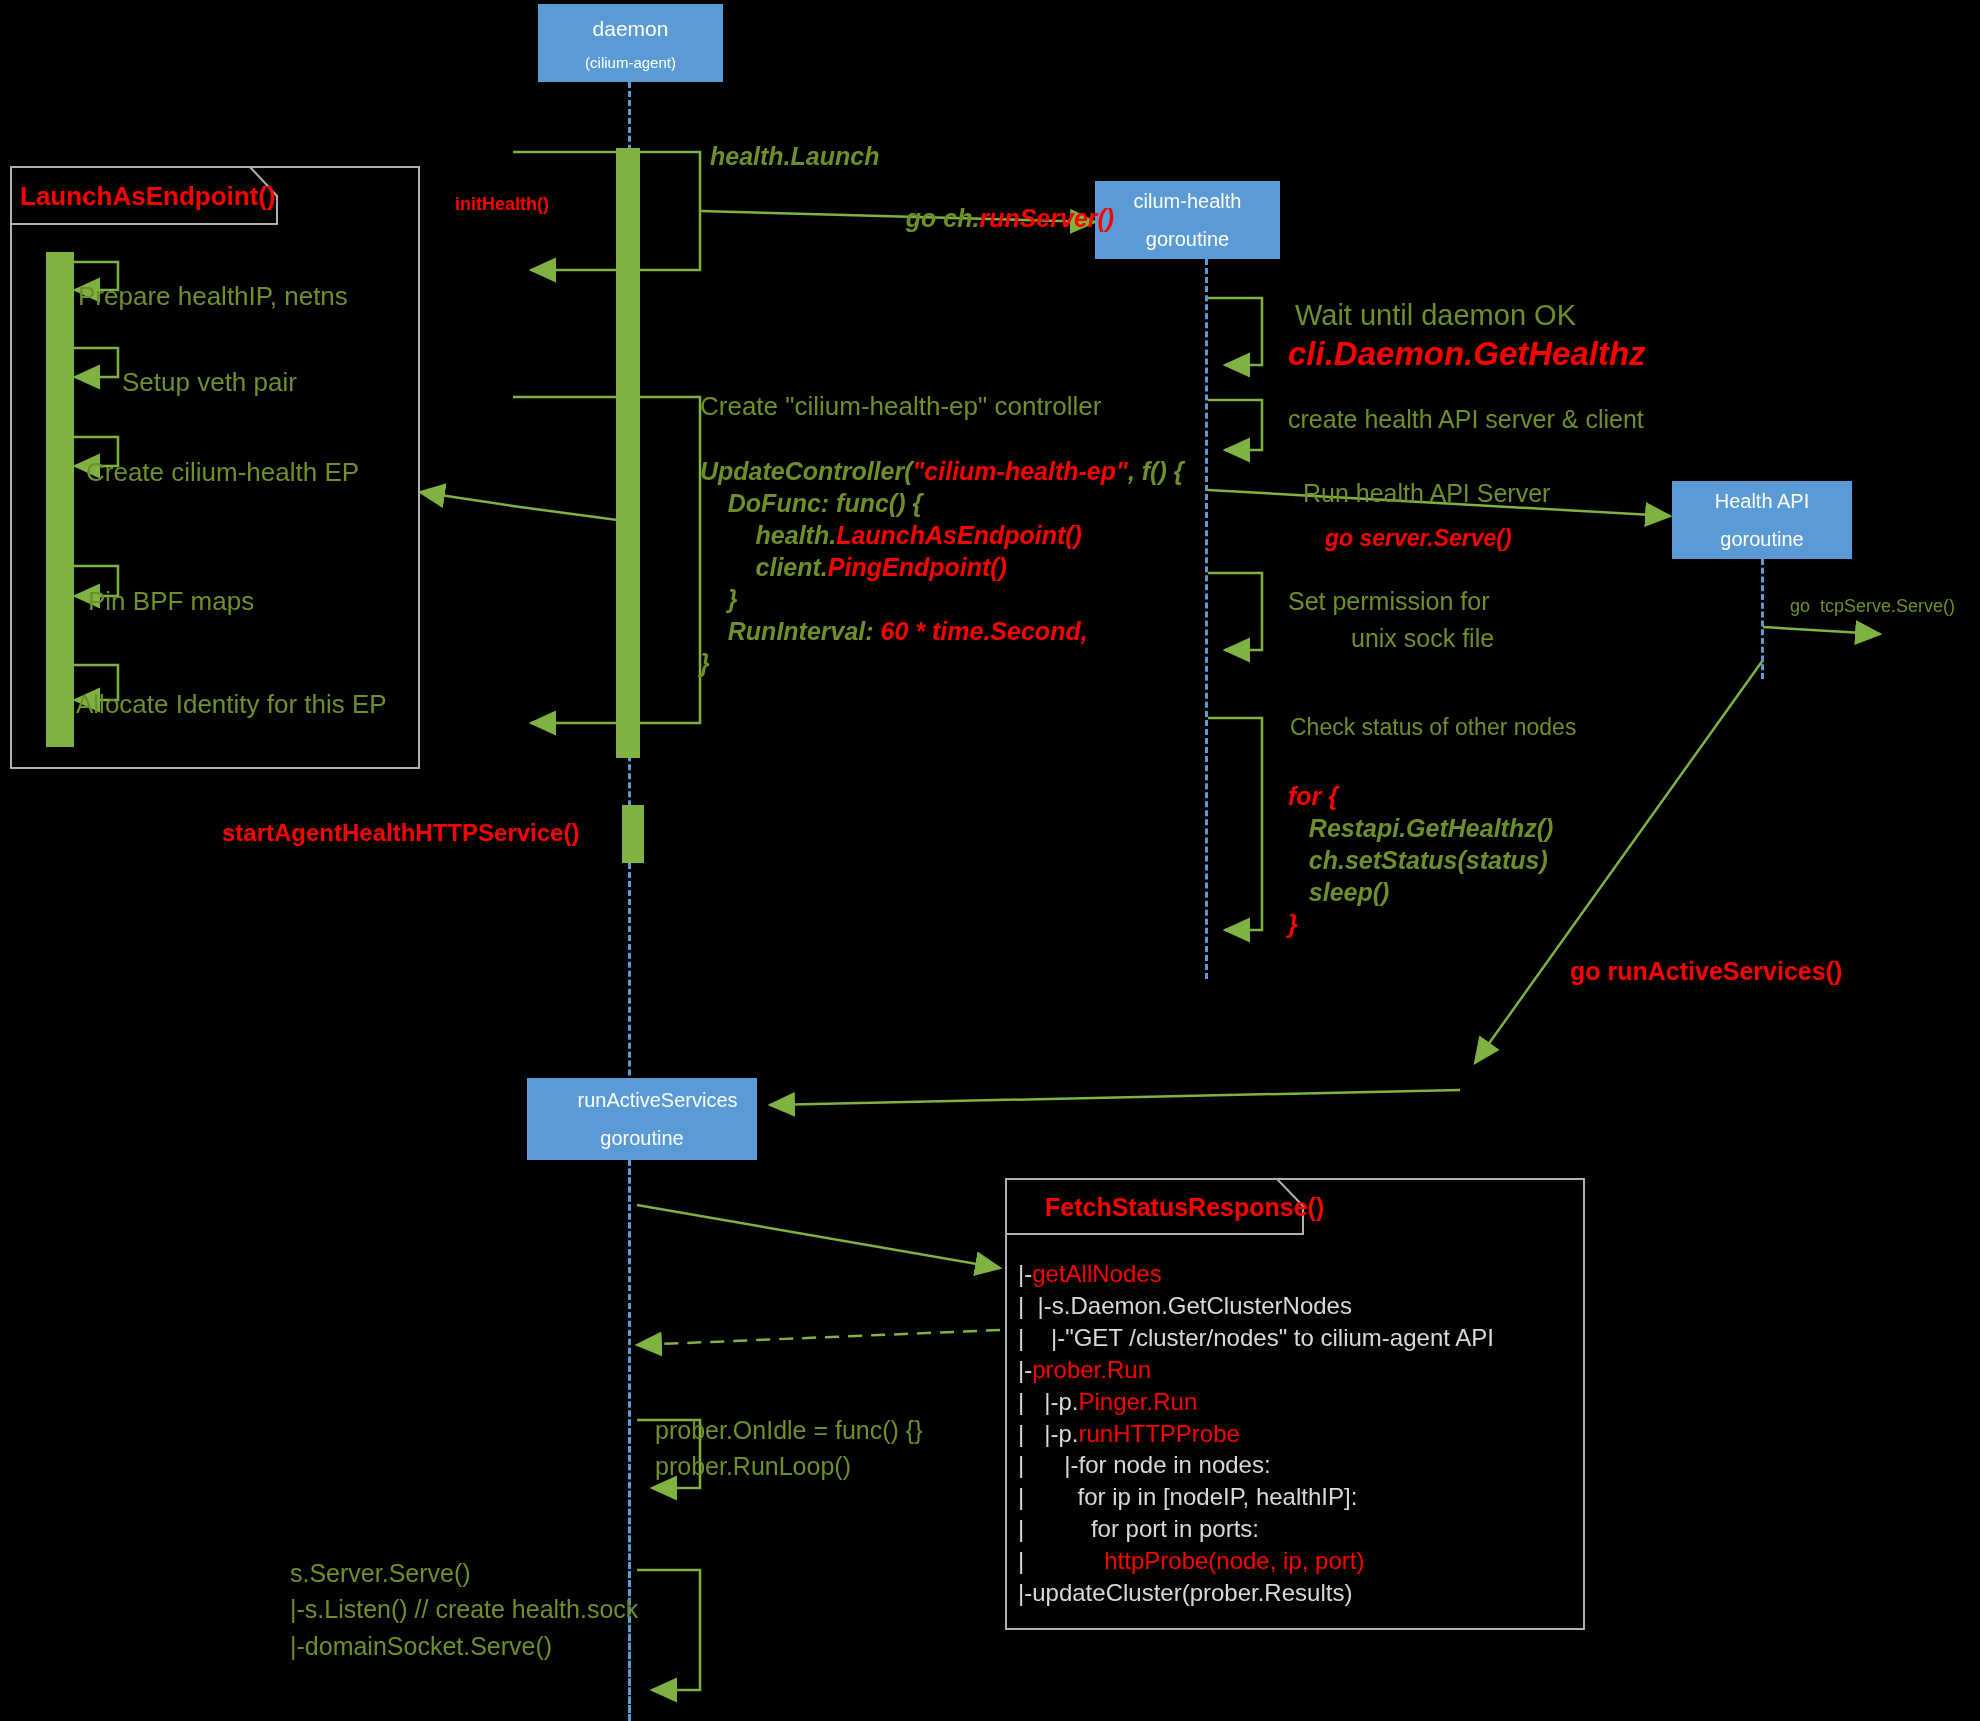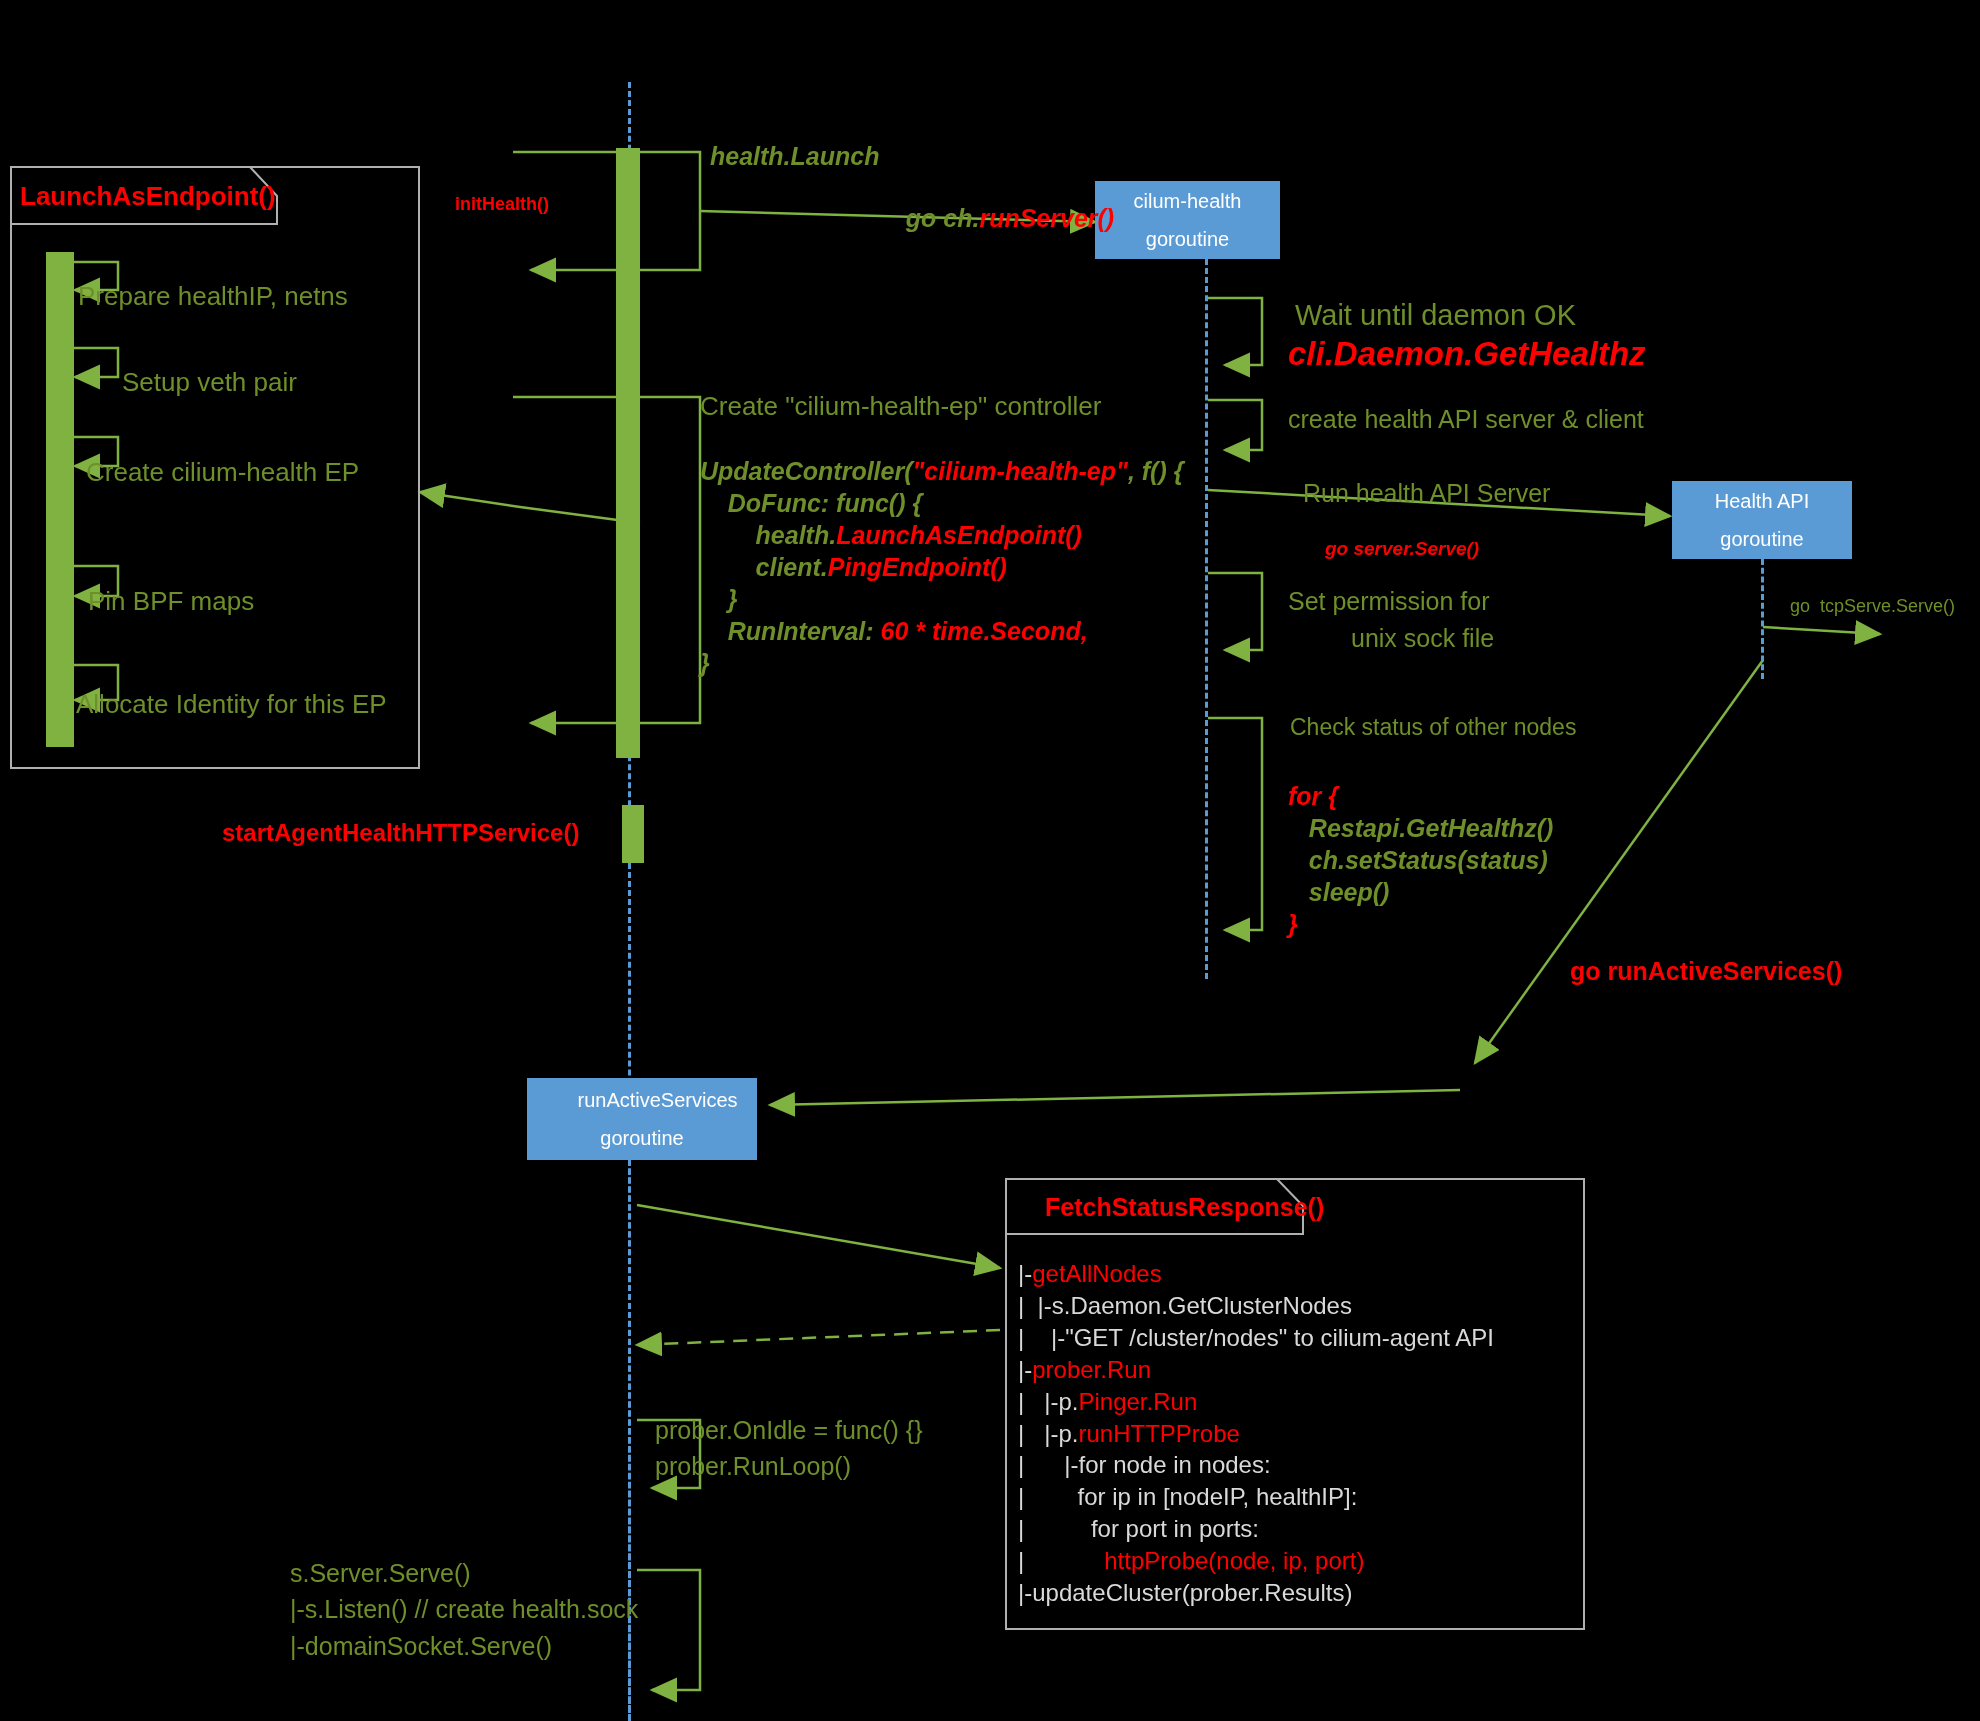--- a/index.html
+++ b/index.html
@@ -64,20 +64,24 @@
 
       <path d="M637,1205 L1000,1268" marker-end="url(#ah)"></path>
       <path d="M1000,1330 L637,1345" marker-end="url(#ah)" stroke-dasharray="14 9"></path>
 
       <path d="M637,1420 L700,1420 L700,1488 L652,1488" marker-end="url(#ah)"></path>
 
       <path d="M637,1570 L700,1570 L700,1690 L652,1690" marker-end="url(#ah)"></path>
     </g>
   </svg>
 
+  <div class="lifebox" style="left:538px;top:4px;width:185px;height:78px;">
+    <span style="font-size:21px;">daemon</span>
+    <span style="font-size:15px;">(cilium-agent)</span>
+  </div>
   <div class="lifeline" style="left:628px;top:82px;height:1640px;"></div>
 
   <div class="lifebox" style="left:1095px;top:181px;width:185px;height:78px;">
     <span style="font-size:20px;">cilum-health</span>
     <span style="font-size:20px;">goroutine</span>
   </div>
   <div class="lifeline" style="left:1205px;top:259px;height:720px;"></div>
 
   <div class="lifebox" style="left:1672px;top:481px;width:180px;height:78px;">
     <span style="font-size:20px;">Health API</span>
@@ -116,21 +120,21 @@
   </div>
   <div class="lbl g" style="left:700px;top:390px;font-size:26px;">Create "cilium-health-ep" controller</div>
   <div class="lbl r bold" style="left:222px;top:818px;font-size:24px;">startAgentHealthHTTPService()</div>
 
   <div class="lbl ital" id="uc-code" style="left:700px;top:455px;font-size:25px;"><div><span class="g" style="white-space: pre;">UpdateController(</span><span class="r" style="white-space: pre;">"cilium-health-ep"</span><span class="g" style="white-space: pre;">, f() {</span></div><div><span class="g" style="white-space: pre;">    DoFunc: func() {</span></div><div><span class="g" style="white-space: pre;">        health.</span><span class="r" style="white-space: pre;">LaunchAsEndpoint()</span></div><div><span class="g" style="white-space: pre;">        client.</span><span class="r" style="white-space: pre;">PingEndpoint()</span></div><div><span class="g" style="white-space: pre;">    }</span></div><div><span class="g" style="white-space: pre;">    RunInterval: </span><span class="r" style="white-space: pre;">60 * time.Second,</span></div><div><span class="g" style="white-space: pre;">}</span></div></div>
 
   <div class="lbl g" style="left:1295px;top:297px;font-size:29px;">Wait until daemon OK</div>
   <div class="lbl r ital" style="left:1288px;top:333px;font-size:33px;">cli.Daemon.GetHealthz</div>
   <div class="lbl g" style="left:1288px;top:403px;font-size:25px;">create health API server &amp; client</div>
   <div class="lbl g" style="left:1303px;top:477px;font-size:25px;">Run health API Server</div>
-  <div class="lbl r ital" style="left:1325px;top:537px;font-size:19px;">go server.Serve()</div>
+  <div class="lbl r ital" style="left:1325px;top:524px;font-size:23px;">go server.Serve()</div>
   <div class="lbl g" style="left:1288px;top:585px;font-size:25px;">Set permission for</div>
   <div class="lbl g" style="left:1351px;top:622px;font-size:25px;">unix sock file</div>
   <div class="lbl g" style="left:1290px;top:713px;font-size:23px;">Check status of other nodes</div>
   <div class="lbl ital" id="for-code" style="left:1288px;top:780px;font-size:25px;"><div><span class="r" style="white-space: pre;">for {</span></div><div><span class="g" style="white-space: pre;">   Restapi.GetHealthz()</span></div><div><span class="g" style="white-space: pre;">   ch.setStatus(status)</span></div><div><span class="g" style="white-space: pre;">   sleep()</span></div><div><span class="r" style="white-space: pre;">}</span></div></div>
 
   <div class="lbl g" style="left:1790px;top:595px;font-size:18px;">go  tcpServe.Serve()</div>
   <div class="lbl r bold" style="left:1570px;top:955px;font-size:25px;">go runActiveServices()</div>
 
   <div class="frame" style="left:1005px;top:1178px;width:580px;height:452px;"></div>
   <div style="position:absolute;left:1005px;top:1178px;width:300px;height:58px;">

